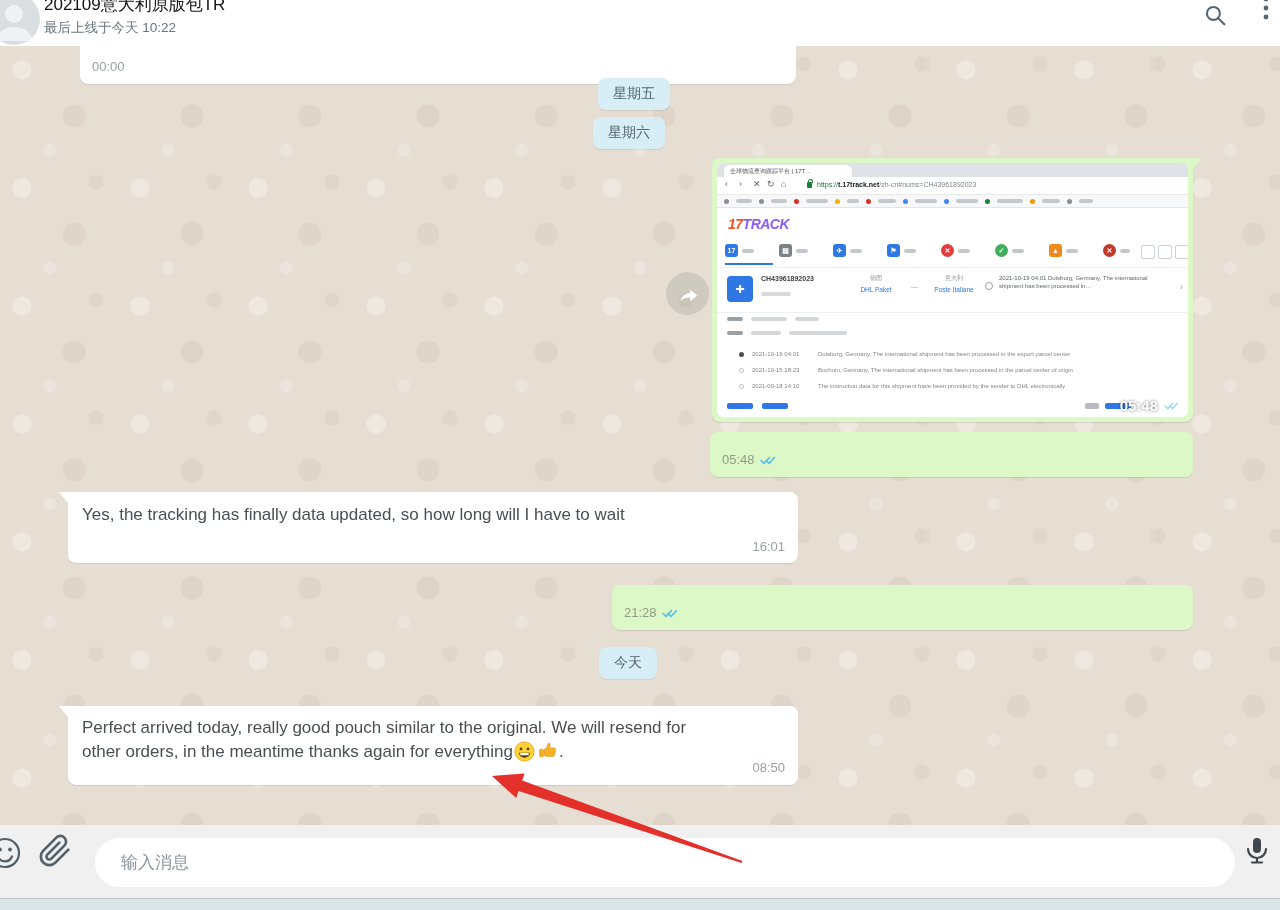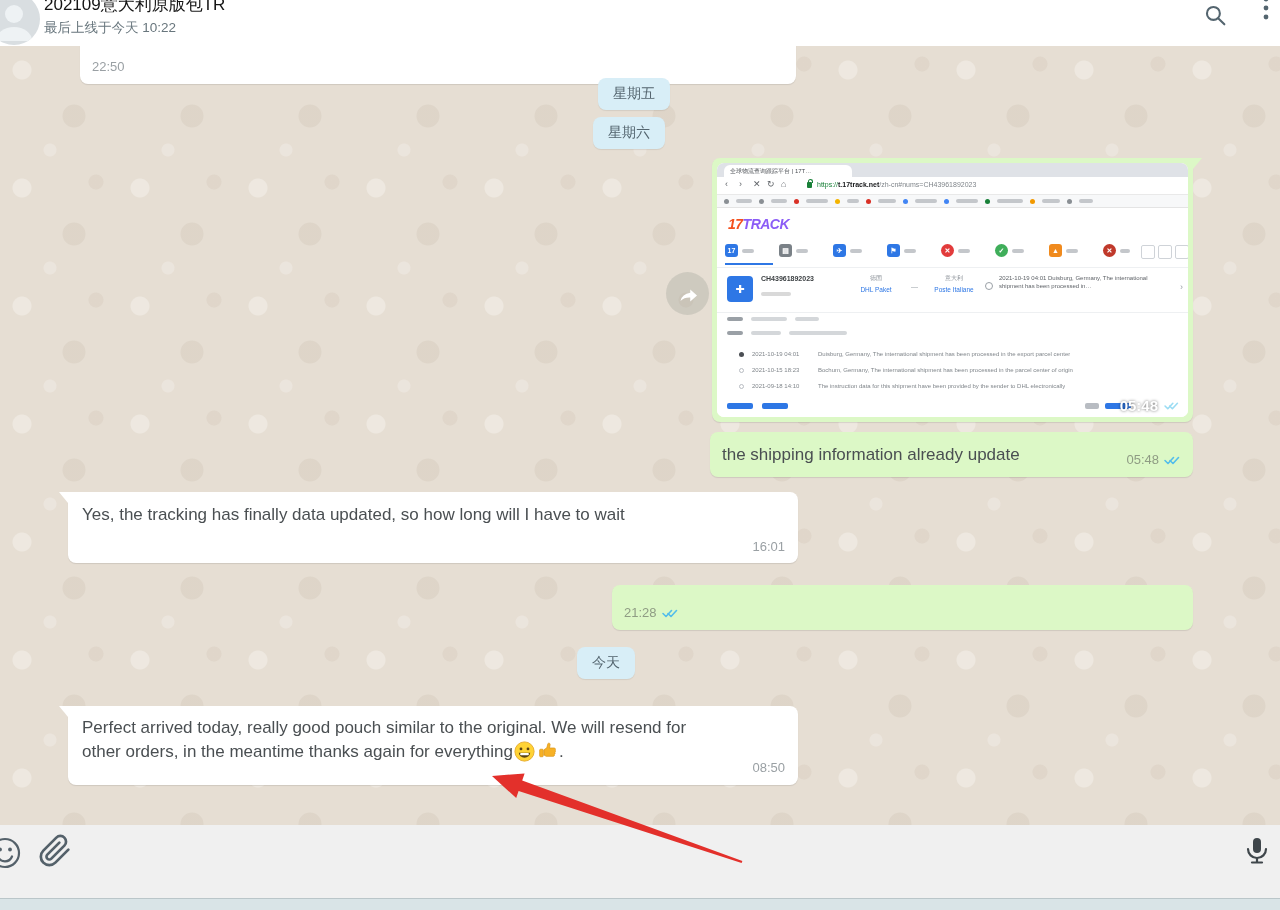--- a/index.html
+++ b/index.html
@@ -97,21 +97,21 @@
 
   #arrow-overlay{position:absolute;left:0;top:0;width:1280px;height:910px;z-index:50;pointer-events:none;}
 </style>
 </head>
 <body>
 
 <div id="chat-bg"></div>
 
 <div class="bubble in" style="left:80px;top:30px;width:716px;height:54px;">
   <div class="brow">
-    <span class="time">22:50</span>
+    <span class="time">00:00</span>
   </div>
 </div>
 
 <div class="dbadge" style="left:598px;top:78px;">星期五</div>
 <div class="dbadge" style="left:593px;top:117px;">星期六</div>
 
 <div id="fwd">
   <svg width="24" height="24" viewBox="0 0 32 32">
     <path d="M19 10 l9 8 -9 8 v-5.4 q-8-.4-13 4.6 2-9 13-10.8 z" fill="#ffffff"></path>
   </svg>
@@ -263,21 +263,20 @@
       <svg width="18" height="11" viewBox="0 0 16 12">
         <path d="M1.5 6.5 L4.5 9.5 L10 3.5" fill="none" stroke="#9bdcf3" stroke-width="1.7" stroke-linecap="round" stroke-linejoin="round"></path>
         <path d="M6.5 6.5 L9.5 9.5 L15 3.5" fill="none" stroke="#9bdcf3" stroke-width="1.7" stroke-linecap="round" stroke-linejoin="round"></path>
       </svg>
     </div>
   </div>
 </div>
 
 <div class="bubble out" style="left:710px;top:432px;width:483px;height:45px;">
   <div class="brow">
-    <span class="mtxt">the shipping information already update</span>
     <span class="time">
       <span>05:48</span>
       <svg class="ticks" width="19" height="12" viewBox="0 0 16 12">
         <path d="M1.5 6.5 L4.5 9.5 L10 3.5" fill="none" stroke="#53bdeb" stroke-width="1.6" stroke-linecap="round" stroke-linejoin="round"></path>
         <path d="M6.5 6.5 L9.5 9.5 L15 3.5" fill="none" stroke="#53bdeb" stroke-width="1.6" stroke-linecap="round" stroke-linejoin="round"></path>
       </svg>
     </span>
   </div>
 </div>
 
@@ -291,21 +290,21 @@
     <span class="time">
       <span>21:28</span>
       <svg class="ticks" width="19" height="12" viewBox="0 0 16 12">
         <path d="M1.5 6.5 L4.5 9.5 L10 3.5" fill="none" stroke="#53bdeb" stroke-width="1.6" stroke-linecap="round" stroke-linejoin="round"></path>
         <path d="M6.5 6.5 L9.5 9.5 L15 3.5" fill="none" stroke="#53bdeb" stroke-width="1.6" stroke-linecap="round" stroke-linejoin="round"></path>
       </svg>
     </span>
   </div>
 </div>
 
-<div class="dbadge" style="left:577px;top:647px;">今天</div>
+<div class="dbadge" style="left:599px;top:647px;">今天</div>
 
 <div class="bubble in tail-l" style="left:68px;top:706px;width:730px;height:79px;padding:10px 70px 10px 14px;">
   <span class="mtxt"><span>Perfect arrived today, really good pouch similar to the original. We will resend for other orders, in the meantime thanks again for everything</span><svg width="21" height="21" viewBox="0 0 24 24" style="vertical-align:-5px;margin:0 1px">
         <circle cx="12" cy="12" r="11" fill="#ffd335" stroke="#e5a829" stroke-width="1"></circle>
         <circle cx="8" cy="9" r="1.6" fill="#5a4413"></circle>
         <circle cx="16" cy="9" r="1.6" fill="#5a4413"></circle>
         <path d="M5.5 13.5 h13 a6.5 5.5 0 0 1 -13 0 z" fill="#5a4413"></path>
         <rect x="7" y="13.8" width="10" height="2.4" rx="1" fill="#ffffff"></rect>
       </svg><svg width="21" height="21" viewBox="0 0 24 24" style="vertical-align:-5px;margin:0 1px">
         <path d="M8 10 l3.2-2.2 1.2-4.6 c.3-1.2 2.6-1 2.6 .8 l-.7 4 h5.2 c1.6 0 2 1.6 1.2 2.4 .8.8.5 2-.3 2.5 .7.8.3 2-.6 2.4 .5.9-.1 2.2-1.3 2.2 H10.5 L8 16 z" fill="#f7b125" stroke="#d89417" stroke-width=".8"></path>
@@ -337,20 +336,21 @@
 <div id="footer">
   <svg style="position:absolute;left:-13px;top:10px" width="36" height="36" viewBox="0 0 36 36">
     <circle cx="18" cy="18" r="14" fill="none" stroke="#54616a" stroke-width="2.2"></circle>
     <circle cx="13" cy="14.5" r="1.9" fill="#54616a"></circle>
     <circle cx="23" cy="14.5" r="1.9" fill="#54616a"></circle>
     <path d="M11 21.5 a7.5 7.5 0 0 0 14 0" fill="none" stroke="#54616a" stroke-width="2.2" stroke-linecap="round"></path>
   </svg>
   <svg style="position:absolute;left:38px;top:9px" width="34" height="34" viewBox="0 0 24 24">
     <path d="M21.44 11.05l-9.19 9.19a6 6 0 0 1-8.49-8.49l9.19-9.19a4 4 0 0 1 5.66 5.66l-9.2 9.19a2 2 0 0 1-2.83-2.83l8.49-8.48" fill="none" stroke="#54616a" stroke-width="1.9" stroke-linecap="round" stroke-linejoin="round"></path>
   </svg>
+  <input id="msg-input" type="text" placeholder="输入消息" style="">
   <svg style="position:absolute;left:1242px;top:11px" width="30" height="30" viewBox="0 0 30 30">
     <rect x="11" y="2" width="8" height="15" rx="4" fill="#3f464b"></rect>
     <path d="M6 13 a9 9 0 0 0 18 0" fill="none" stroke="#3f464b" stroke-width="2.2" stroke-linecap="round"></path>
     <line x1="15" y1="22" x2="15" y2="26" stroke="#3f464b" stroke-width="2.2" stroke-linecap="round"></line>
     <line x1="10" y1="26.5" x2="20" y2="26.5" stroke="#3f464b" stroke-width="2.2" stroke-linecap="round"></line>
   </svg>
 </div>
 <div id="bottom-strip"></div>
 
 <svg id="arrow-overlay">

